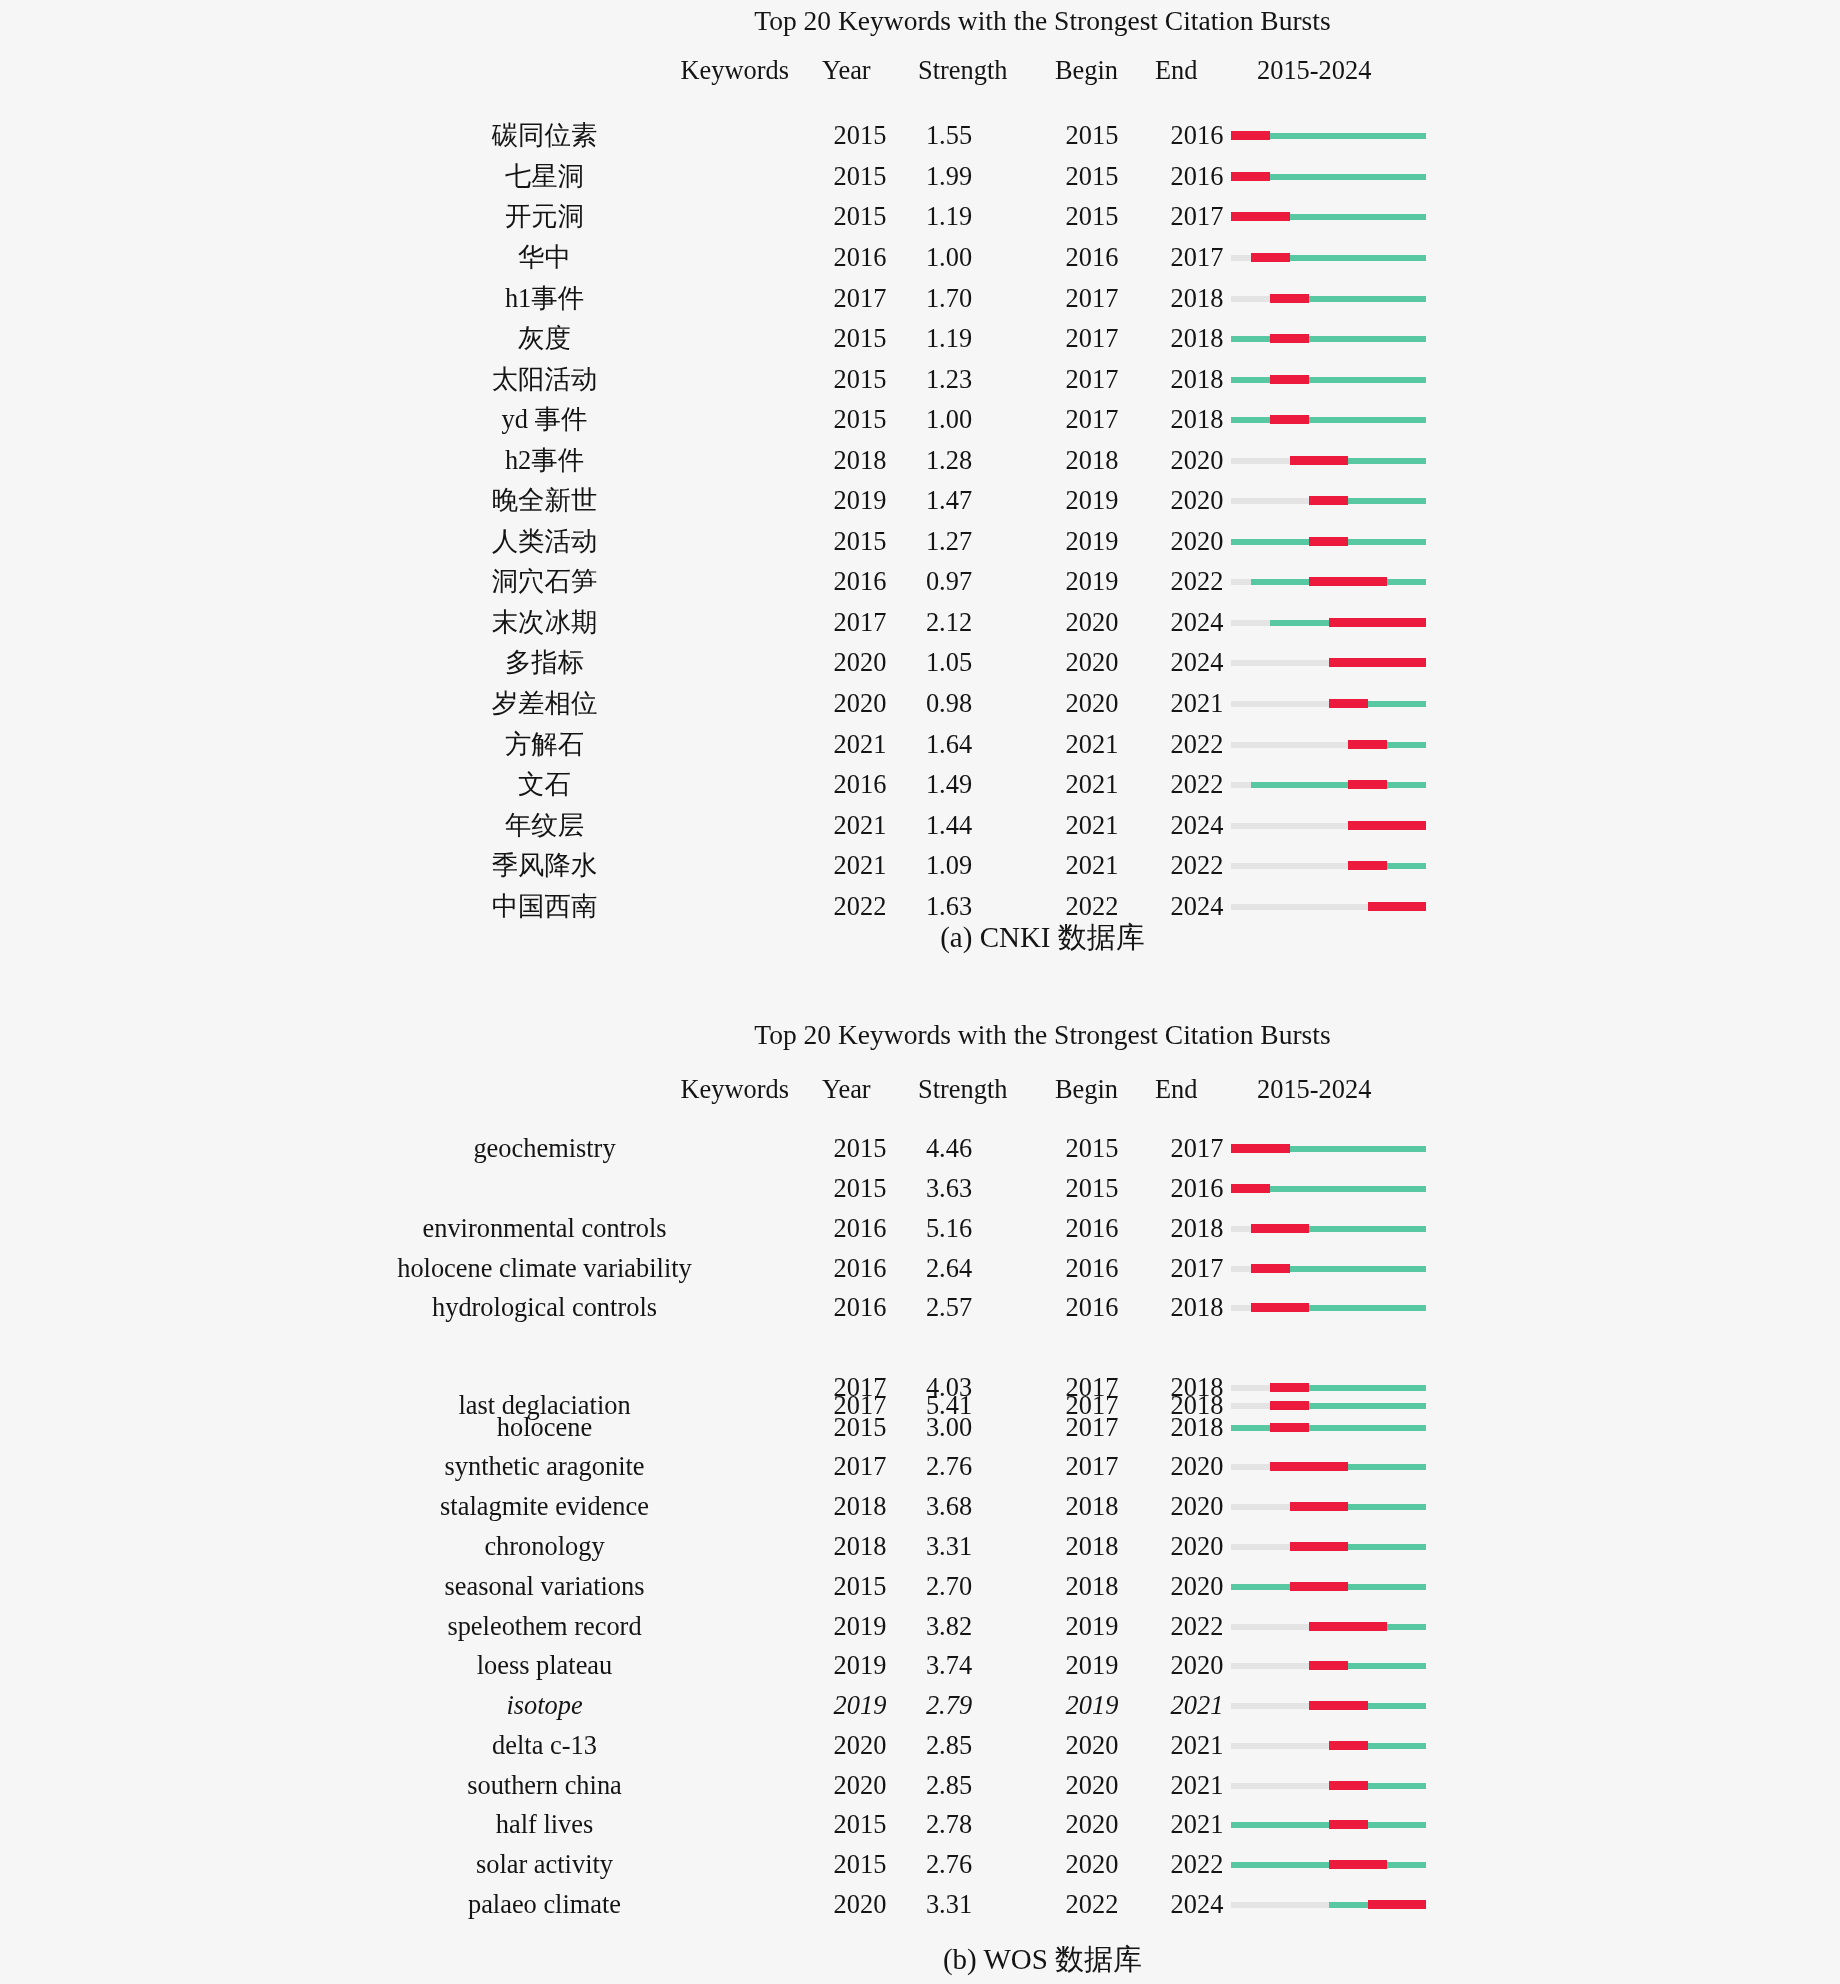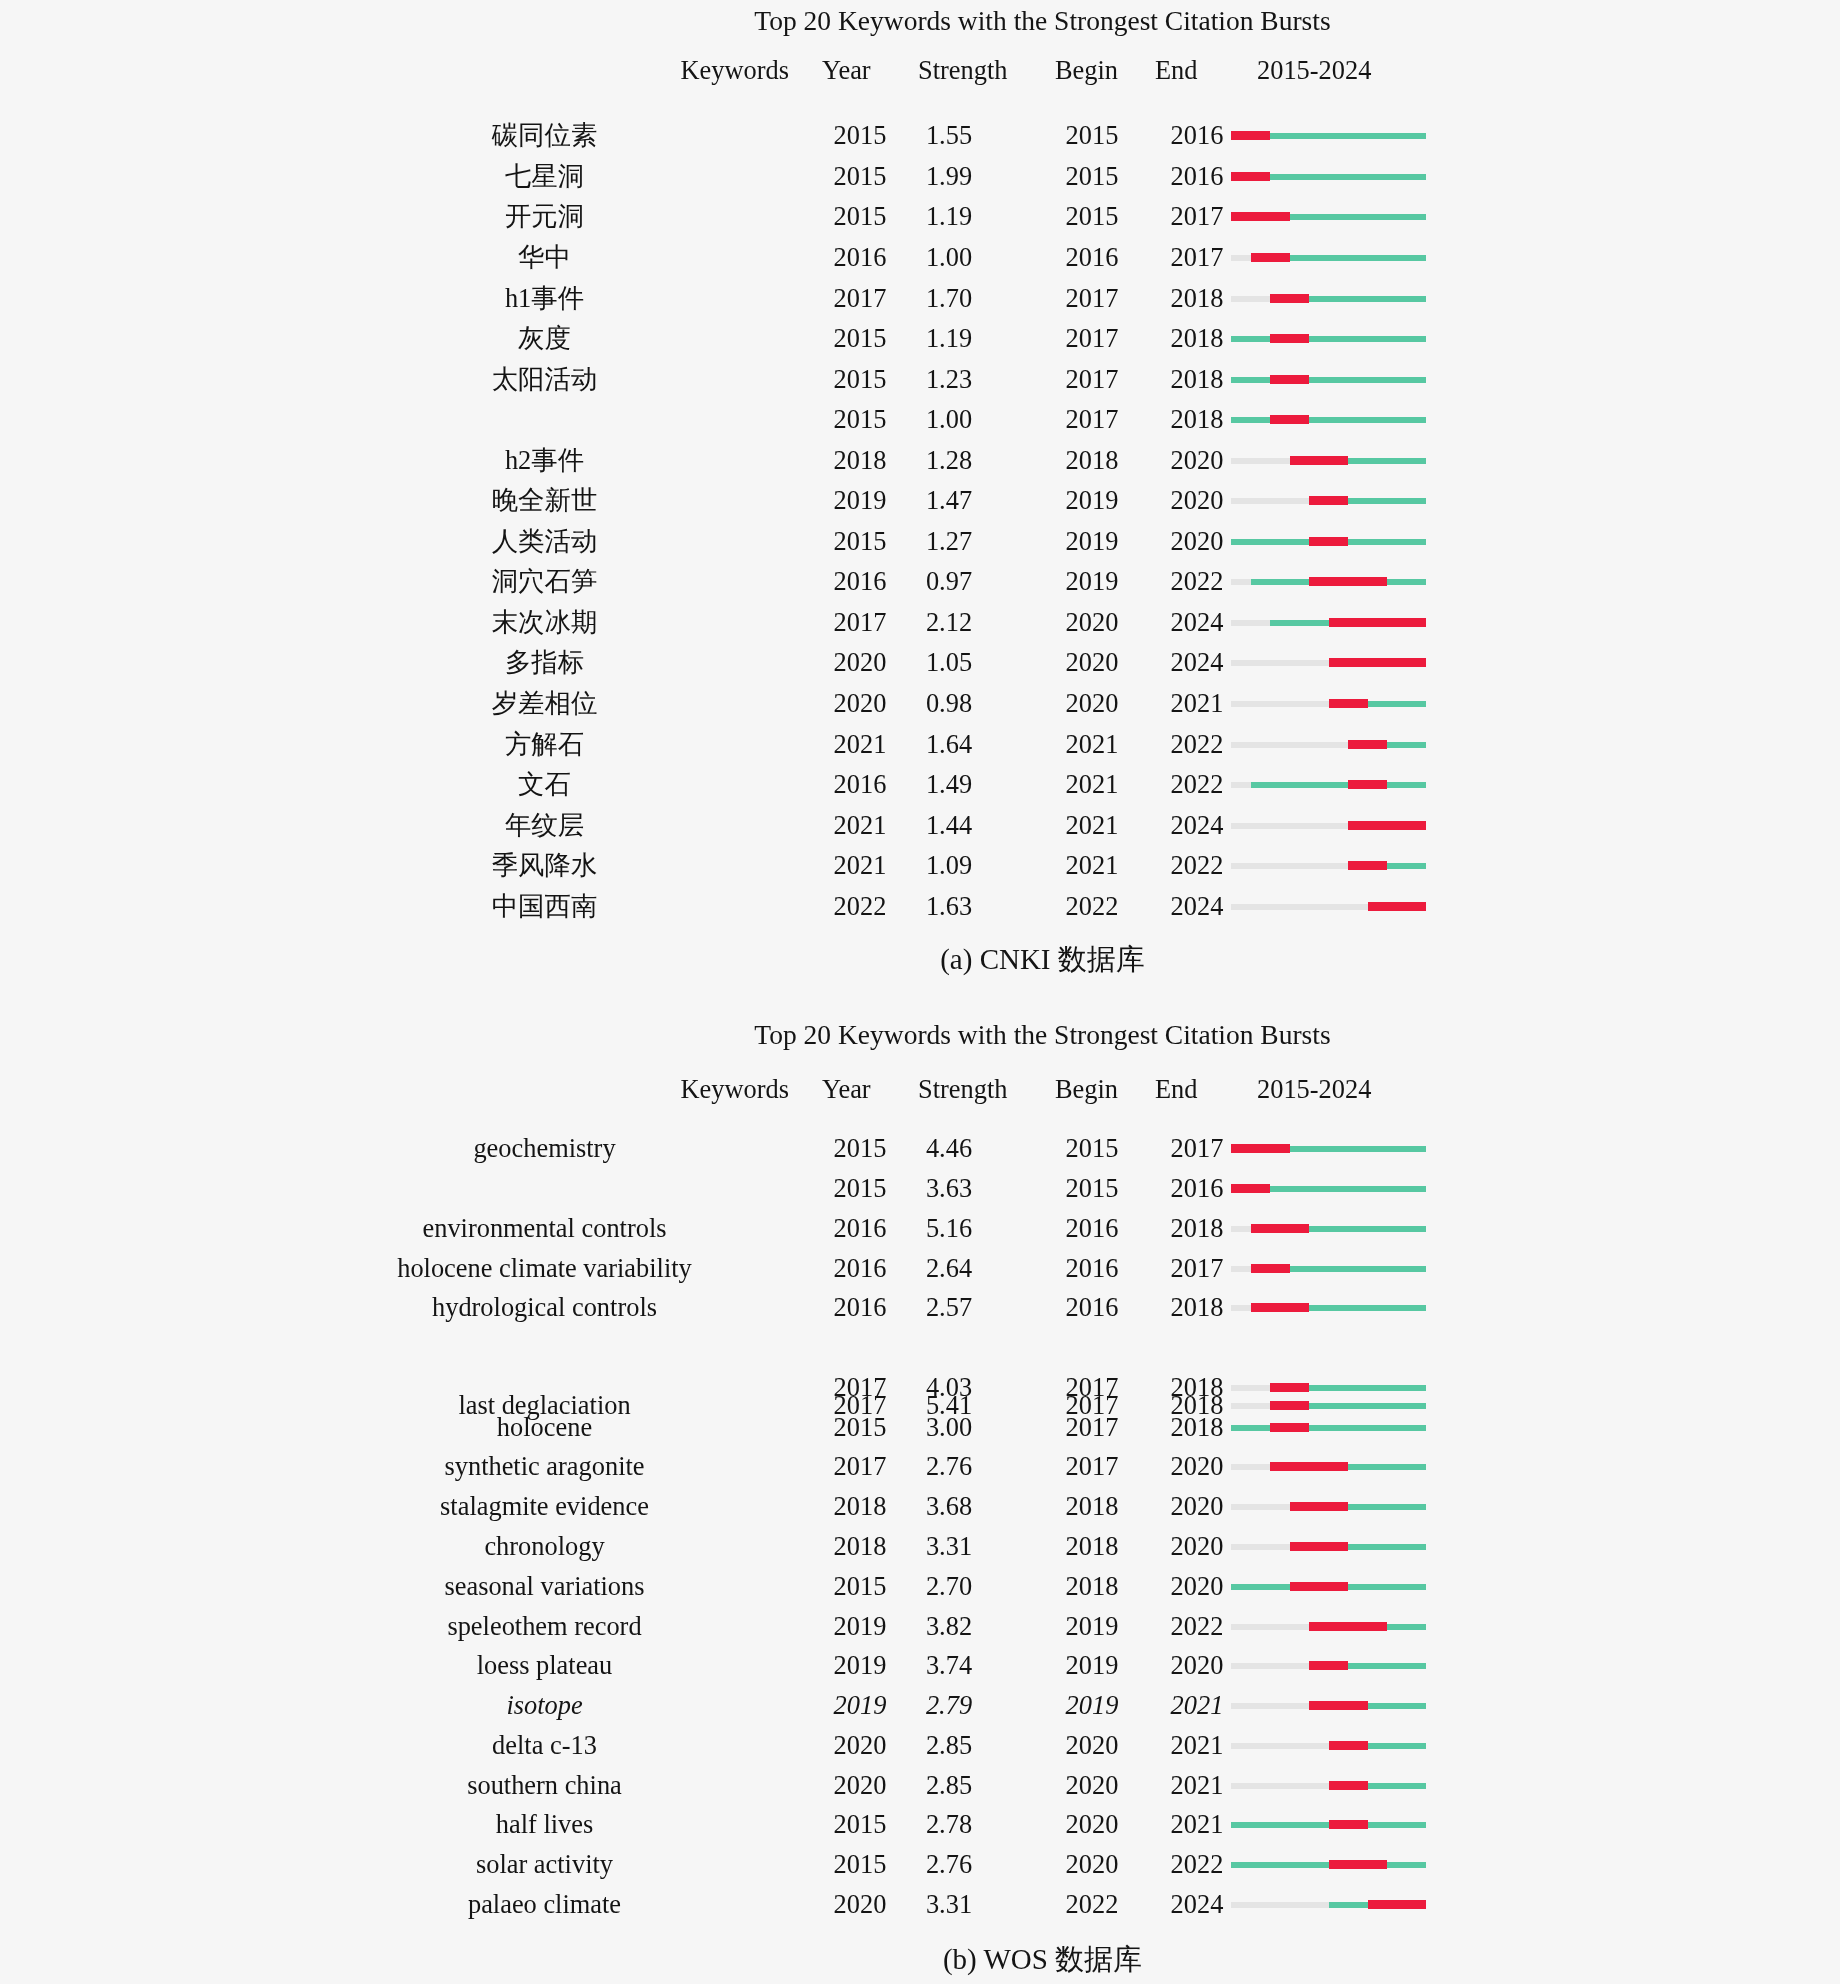--- a/index.html
+++ b/index.html
@@ -181,20 +181,21 @@
         <span class="seg burst" style="background: rgb(236, 27, 61);"></span>
         <span class="seg" style="background: rgb(87, 200, 162);"></span>
         <span class="seg" style="background: rgb(87, 200, 162);"></span>
         <span class="seg" style="background: rgb(87, 200, 162);"></span>
         <span class="seg" style="background: rgb(87, 200, 162);"></span>
         <span class="seg" style="background: rgb(87, 200, 162);"></span>
         <span class="seg" style="background: rgb(87, 200, 162);"></span>
       </span>
     </div>
     <div class="data-row" style="top: 403px;">
+      <span class="cell c-kw">yd 事件</span>
       <span class="cell c-yr">2015</span>
       <span class="cell c-st">1.00</span>
       <span class="cell c-bg">2017</span>
       <span class="cell c-en">2018</span>
       <span class="burst-bar">
         <span class="seg" style="background: rgb(87, 200, 162);"></span>
         <span class="seg" style="background: rgb(87, 200, 162);"></span>
         <span class="seg burst" style="background: rgb(236, 27, 61);"></span>
         <span class="seg burst" style="background: rgb(236, 27, 61);"></span>
         <span class="seg" style="background: rgb(87, 200, 162);"></span>
@@ -428,21 +429,21 @@
         <span class="seg" style="background: rgb(228, 228, 228);"></span>
         <span class="seg" style="background: rgb(228, 228, 228);"></span>
         <span class="seg" style="background: rgb(228, 228, 228);"></span>
         <span class="seg burst" style="background: rgb(236, 27, 61);"></span>
         <span class="seg burst" style="background: rgb(236, 27, 61);"></span>
         <span class="seg burst" style="background: rgb(236, 27, 61);"></span>
       </span>
     </div>
   </div>
 
-<div class="panel-caption" style="top:942px">(a) CNKI 数据库</div>
+<div class="panel-caption" style="top:920px">(a) CNKI 数据库</div>
 
 <div class="panel-title" style="top:1018px">Top 20 Keywords with the Strongest Citation Bursts</div>
 
 <div class="hdr-row" style="top:1073px">
   <span class="cell h-kw">Keywords</span>
   <span class="cell h-yr">Year</span>
   <span class="cell h-st">Strength</span>
   <span class="cell h-bg">Begin</span>
   <span class="cell h-en">End</span>
   <span class="cell h-range">2015-2024</span>

